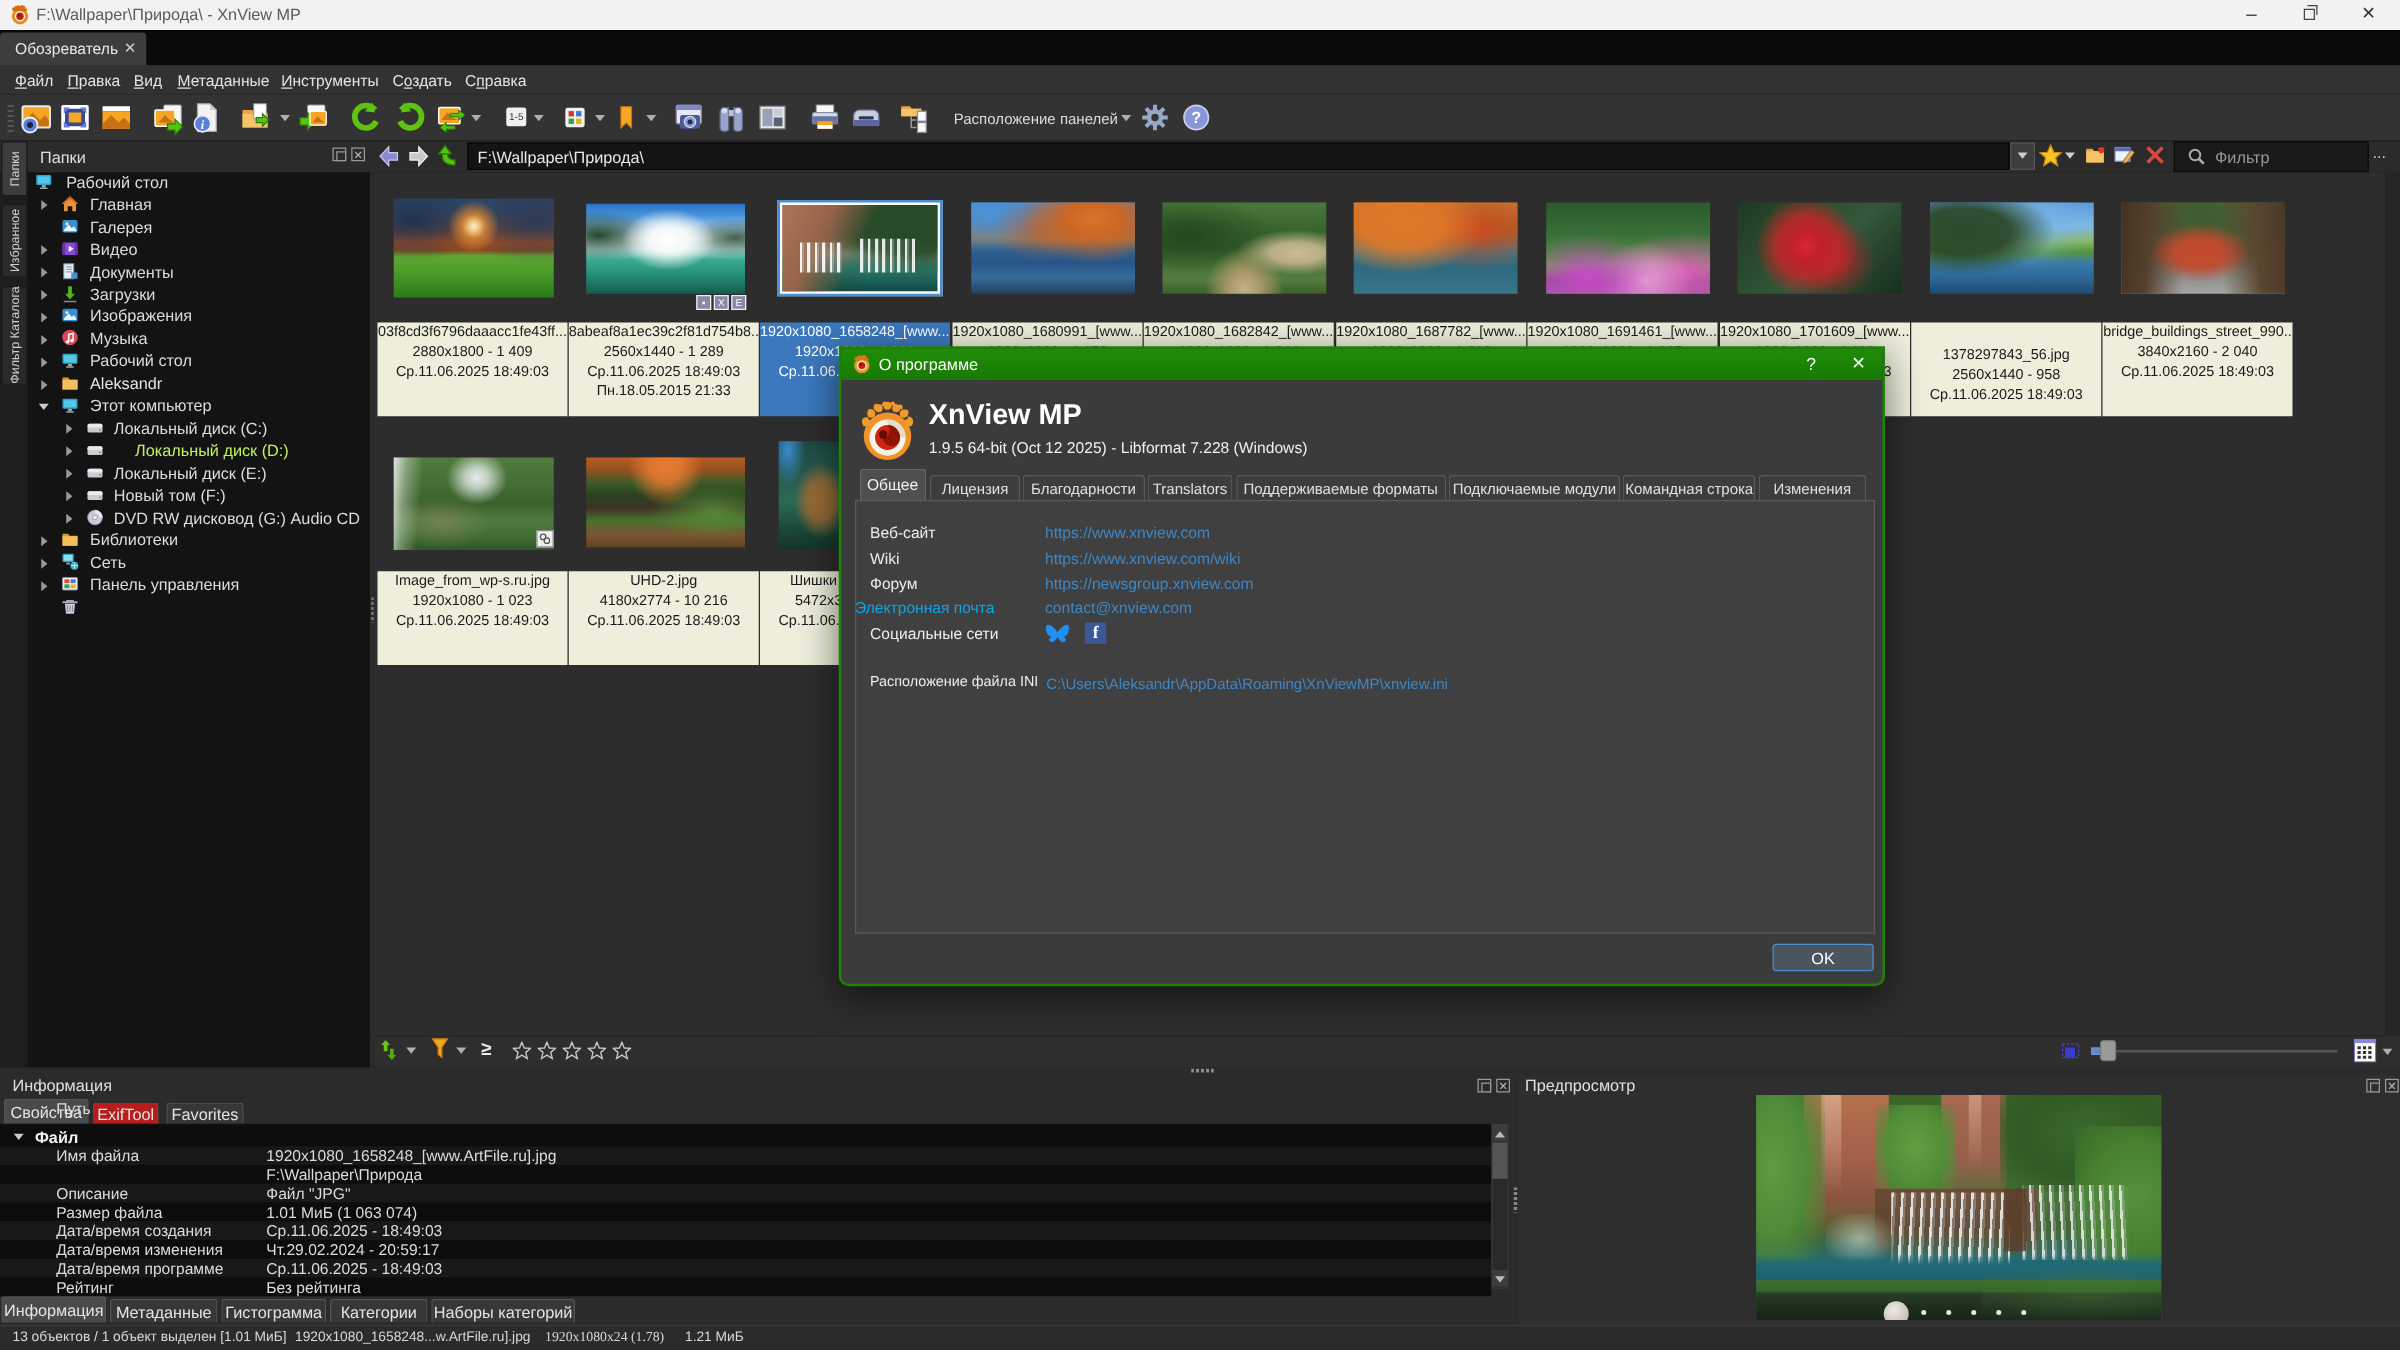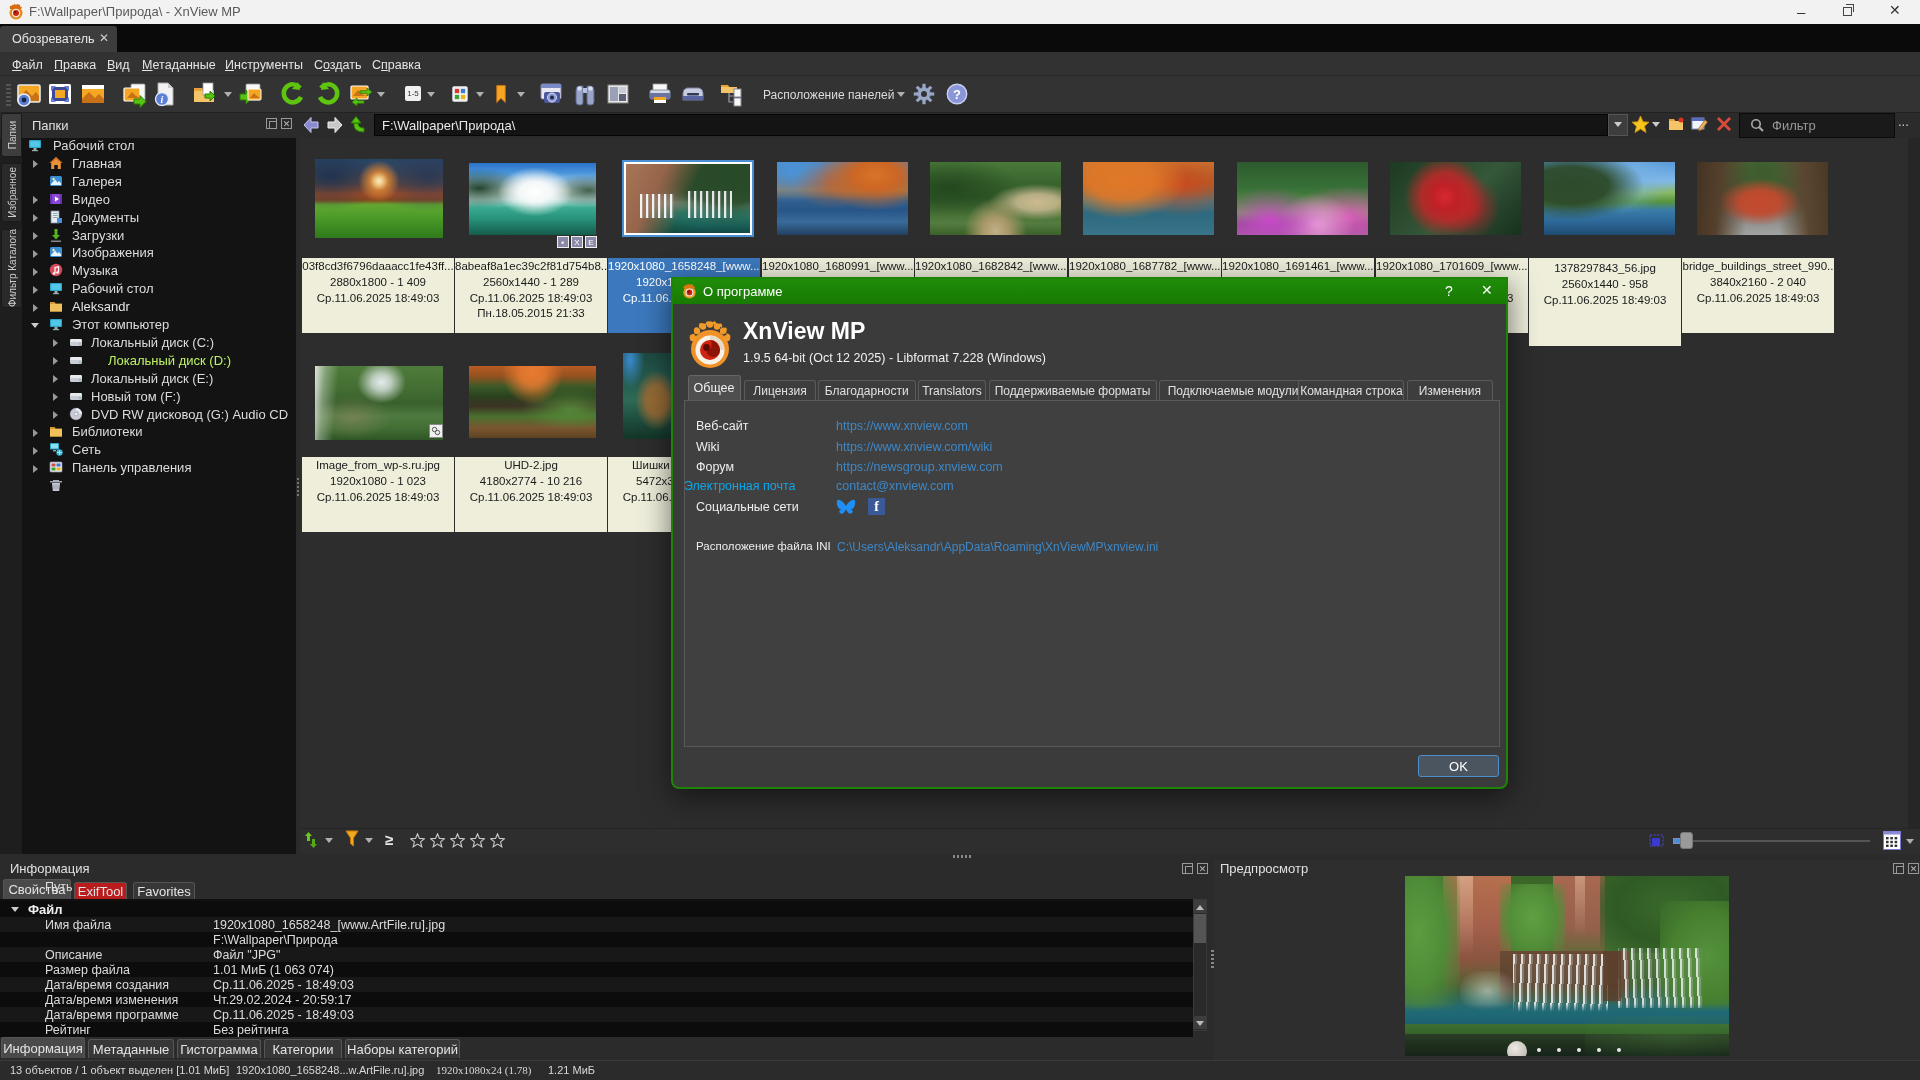--- a/index.html
+++ b/index.html
@@ -425,21 +425,21 @@
     <div class="ab" style="left:1222px;top:258px;width:152px;height:75px;background:#eeeedb;color:#1a1a1a;font-size:11.5px;text-align:center;line-height:15.8px;padding-top:1px;overflow:hidden;">
       <div>1920x1080_1691461_[www....</div>
       <div>1920x1080 - 1 205</div>
       <div>Ср.11.06.2025 18:49:03</div>
     </div>
     <div class="ab" style="left:1376px;top:258px;width:152px;height:75px;background:#eeeedb;color:#1a1a1a;font-size:11.5px;text-align:center;line-height:15.8px;padding-top:1px;overflow:hidden;">
       <div>1920x1080_1701609_[www....</div>
       <div>1920x1080 - 1 118</div>
       <div>Ср.11.06.2025 18:49:03</div>
     </div>
-    <div class="ab" style="left:1529px;top:258px;width:152px;height:88px;background:#eeeedb;color:#1a1a1a;font-size:11.5px;text-align:center;line-height:15.8px;padding-top:3px;overflow:hidden;">
+    <div class="ab" style="left:1529px;top:258px;width:152px;height:75px;background:#eeeedb;color:#1a1a1a;font-size:11.5px;text-align:center;line-height:15.8px;padding-top:19px;overflow:hidden;">
       <div>1378297843_56.jpg</div>
       <div>2560x1440 - 958</div>
       <div>Ср.11.06.2025 18:49:03</div>
     </div>
     <div class="ab" style="left:1682px;top:258px;width:152px;height:75px;background:#eeeedb;color:#1a1a1a;font-size:11.5px;text-align:center;line-height:15.8px;padding-top:1px;overflow:hidden;">
       <div>bridge_buildings_street_990..</div>
       <div>3840x2160 - 2 040</div>
       <div>Ср.11.06.2025 18:49:03</div>
     </div>
     <div class="ab" style="left:315px;top:366px;width:128px;height:74px;background:radial-gradient(ellipse at 52% 22%, #e4ecec 0%, rgba(228,236,236,.75) 10%, rgba(228,236,236,0) 26%),linear-gradient(95deg, #dde4da 0%, rgba(221,228,218,.4) 8%, rgba(221,228,218,0) 18%),radial-gradient(ellipse at 30% 70%, rgba(150,140,100,.5) 0%, rgba(150,140,100,0) 30%),linear-gradient(180deg,#4f7c3c 0%,#446e33 30%,#3a612c 50%,#4e7a40 68%,#426e34 84%,#2f5526 100%);"></div>
@@ -637,21 +637,21 @@
 <path d="M24 21 A10 10 0 0 1 34 31 A7 7 0 0 1 27 38 A6.5 6.5 0 0 1 20.5 31.5 A5 5 0 0 0 25.5 26.5 A5.5 5.5 0 0 0 24 21 Z" fill="#8e1506"></path>
 <circle cx="20.5" cy="28.5" r="3.4" fill="#5f0c02"></circle>
 </svg>
       <div class="ab tx" style="left:70px;top:39px;font-size:23px;font-weight:bold;color:#ffffff;">XnView MP</div>
       <div class="ab tx" style="left:70px;top:72px;font-size:12.5px;color:#f0f0f0;">1.9.5 64-bit (Oct 12 2025) - Libformat 7.228 (Windows)</div>
       <div class="ab" style="left:14.5px;top:96px;width:53px;height:26px;background:#4f4f4f;border:1px solid #666;border-bottom:none;border-radius:3px 3px 0 0;color:#f0f0f0;font-size:12.5px;text-align:center;line-height:25px;">Общее</div>
       <div class="ab" style="left:71px;top:101px;width:72px;height:21px;background:#3d3d3d;border:1px solid #5a5a5a;border-bottom:none;border-radius:3px 3px 0 0;color:#e0e0e0;font-size:12px;text-align:center;line-height:20px;">Лицензия</div>
       <div class="ab" style="left:145px;top:101px;width:97.5px;height:21px;background:#3d3d3d;border:1px solid #5a5a5a;border-bottom:none;border-radius:3px 3px 0 0;color:#e0e0e0;font-size:12px;text-align:center;line-height:20px;">Благодарности</div>
       <div class="ab" style="left:245px;top:101px;width:68px;height:21px;background:#3d3d3d;border:1px solid #5a5a5a;border-bottom:none;border-radius:3px 3px 0 0;color:#e0e0e0;font-size:12px;text-align:center;line-height:20px;">Translators</div>
       <div class="ab" style="left:315.5px;top:101px;width:168px;height:21px;background:#3d3d3d;border:1px solid #5a5a5a;border-bottom:none;border-radius:3px 3px 0 0;color:#e0e0e0;font-size:12px;text-align:center;line-height:20px;">Поддерживаемые форматы</div>
-      <div class="ab" style="left:486px;top:101px;width:148px;height:21px;background:#3d3d3d;border:1px solid #5a5a5a;border-bottom:none;border-radius:3px 3px 0 0;color:#e0e0e0;font-size:12px;text-align:center;line-height:20px;">Подключаемые модули</div>
+      <div class="ab" style="left:486px;top:101px;width:137px;height:21px;background:#3d3d3d;border:1px solid #5a5a5a;border-bottom:none;border-radius:3px 3px 0 0;color:#e0e0e0;font-size:12px;text-align:center;line-height:20px;">Подключаемые модули</div>
       <div class="ab" style="left:625.4px;top:101px;width:106px;height:21px;background:#3d3d3d;border:1px solid #5a5a5a;border-bottom:none;border-radius:3px 3px 0 0;color:#e0e0e0;font-size:12px;text-align:center;line-height:20px;">Командная строка</div>
       <div class="ab" style="left:733.8px;top:101px;width:86px;height:21px;background:#3d3d3d;border:1px solid #5a5a5a;border-bottom:none;border-radius:3px 3px 0 0;color:#e0e0e0;font-size:12px;text-align:center;line-height:20px;">Изменения</div>
       <div class="ab" style="left:11px;top:121px;width:816px;height:347px;background:#404040;border:1px solid #5a5a5a;"></div>
       <div class="ab tx" style="left:23px;top:140px;font-size:12.5px;color:#ededed;">Веб-сайт</div>
       <div class="ab tx" style="left:163px;top:140px;font-size:12.5px;color:#3d87c8;">https://www.xnview.com</div>
       <div class="ab tx" style="left:23px;top:161px;font-size:12.5px;color:#ededed;">Wiki</div>
       <div class="ab tx" style="left:163px;top:161px;font-size:12.5px;color:#3d87c8;">https://www.xnview.com/wiki</div>
       <div class="ab tx" style="left:23px;top:181px;font-size:12.5px;color:#ededed;">Форум</div>
       <div class="ab tx" style="left:163px;top:181px;font-size:12.5px;color:#3d87c8;">https://newsgroup.xnview.com</div>
       <div class="ab tx" style="left:11px;top:200px;font-size:12.5px;color:#0ea5e9;">Электронная почта</div>

